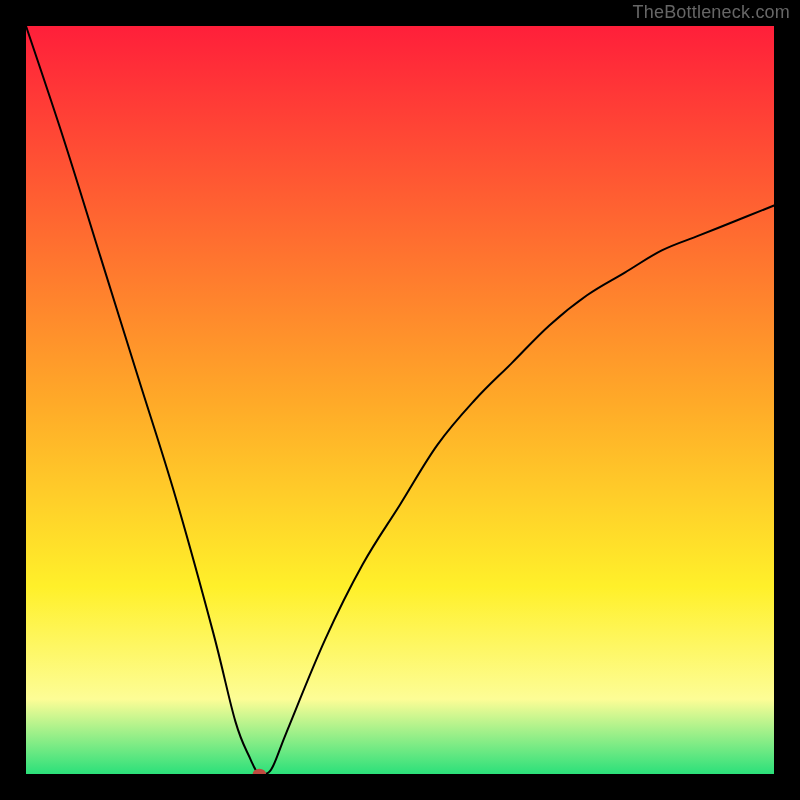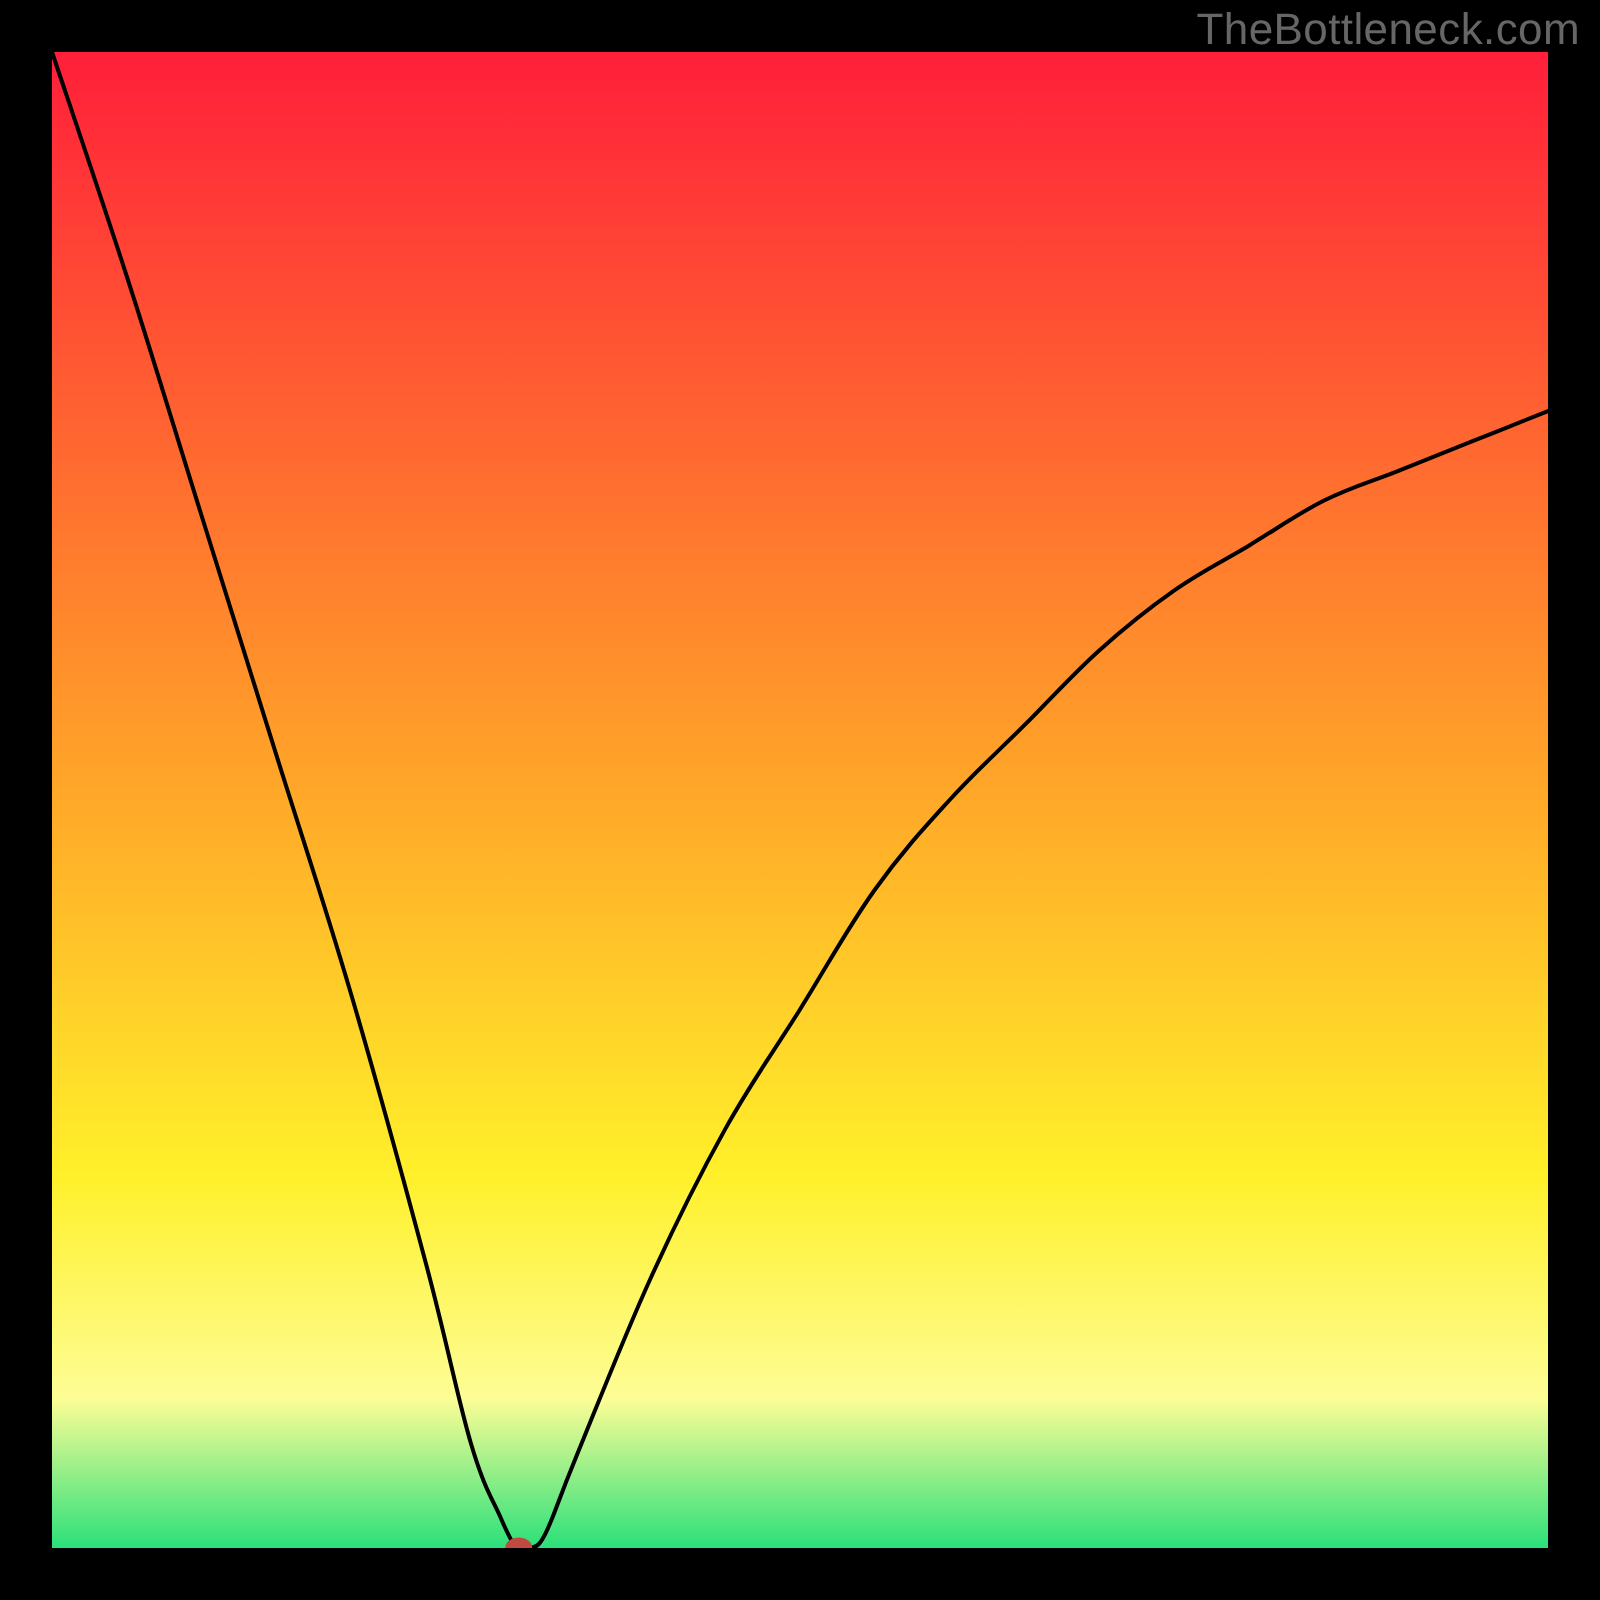--- a/index.html
+++ b/index.html
@@ -19,21 +19,21 @@
   svg {
     display: block;
     width: 800px;
     height: 800px;
   }
   .watermark {
     position: absolute;
     top: 2px;
     right: 10px;
     color: #666666;
-    font-size: 22px;
+    font-size: 18px;
     font-family: Arial, Helvetica, sans-serif;
     letter-spacing: 0.2px;
     user-select: none;
   }
 </style>
 </head>
 <body>
 
 <div class="chart-wrap">
   <svg viewBox="0 0 800 800">

